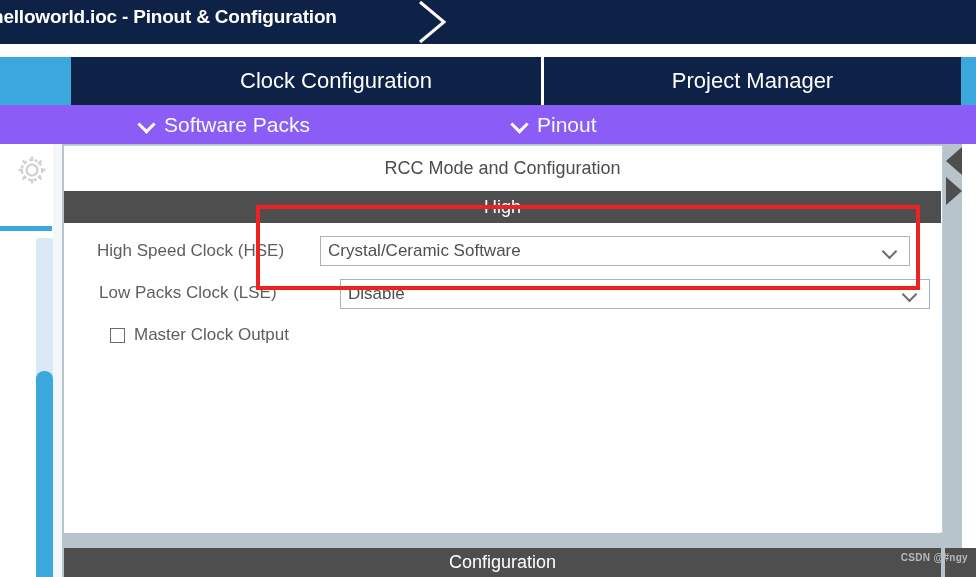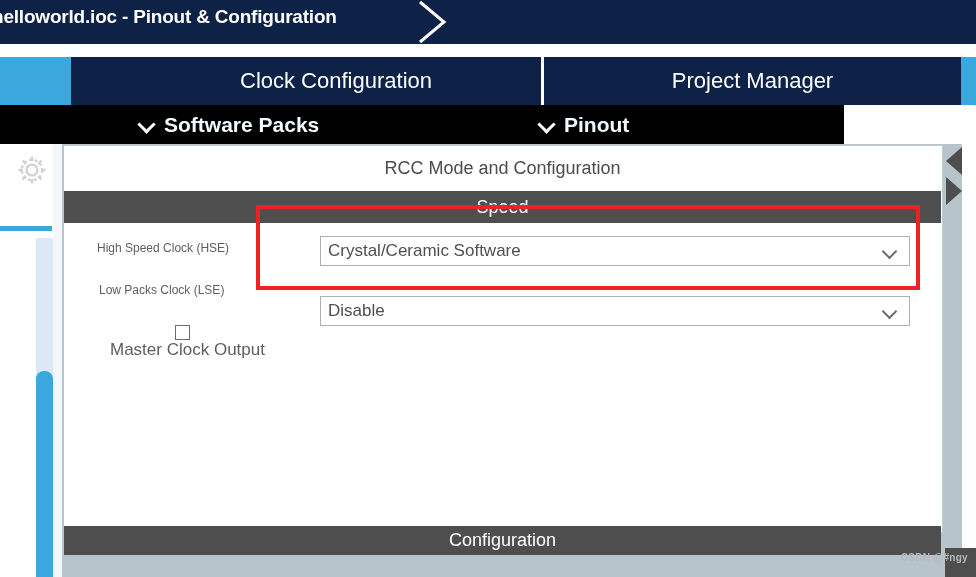--- a/index.html
+++ b/index.html
@@ -71,35 +71,34 @@
     left: 541px; top: 0;
     width: 3px; height: 48px;
     background: #ffffff;
   }
   .tab-project { left: 544px; width: 417px; }
 
   
   .subnav {
     position: absolute;
     left: 0; top: 105px;
-    width: 844px; height: 39px;
-    background: #000000;
-    font-weight: bold;
+    width: 976px; height: 39px;
+    background: #8b5cf6;
   }
   .subnav-item {
     position: absolute;
     top: 0; height: 39px;
     display: flex;
     align-items: center;
     color: #f2fbff;
     font-size: 21px;
     white-space: nowrap;
   }
   .subnav-sw   { left: 139px; }
-  .subnav-pin  { left: 539px; }
+  .subnav-pin  { left: 512px; }
   .chev-down {
     display: inline-block;
     width: 16px; height: 16px;
     margin-right: 9px;
     position: relative;
     top: -1px;
   }
   .chev-down::before {
     content: "";
     position: absolute;
@@ -194,36 +193,36 @@
     position: absolute;
     left: 64px; top: 223px;
     width: 877px; height: 310px;
     background: #ffffff;
   }
 
   
   .form-label {
     position: absolute;
     color: #5e5e5e;
-    font-size: 12px;
+    font-size: 17px;
     white-space: nowrap;
   }
   .lbl-hse { left: 97px; top: 241px; }
   .lbl-lse { left: 99px; top: 283px; }
 
   .combo {
     position: absolute;
     height: 30px;
     background: #ffffff;
     border: 1px solid #a9b2ba;
     left: 320px;
     width: 590px;
   }
   .combo-hse { top: 236px; }
-  .combo-lse { top: 296px; }
+  .combo-lse { top: 279px; margin-left: 20px; }
   .combo-text {
     position: absolute;
     left: 7px; top: 4px;
     font-size: 17px;
     color: #4f4f4f;
     white-space: nowrap;
   }
   .combo-chev {
     position: absolute;
     right: 12px; top: 9px;
@@ -237,38 +236,37 @@
     border-right: 2px solid #6d6d6d;
     border-bottom: 2px solid #6d6d6d;
     transform: rotate(45deg);
   }
 
   .checkrow {
     position: absolute;
     left: 110px; top: 325px;
     display: flex;
     align-items: center;
-    flex-direction: column;
   }
   .checkbox {
     width: 15px; height: 15px;
     border: 1px solid #6b6b6b;
     background: #ffffff;
     margin-right: 9px;
   }
   .checkrow-label {
     font-size: 17px;
     color: #5e5e5e;
     white-space: nowrap;
   }
 
   
   .config-bar {
     position: absolute;
-    left: 64px; top: 526px;
+    left: 64px; top: 548px;
     width: 877px; height: 29px;
     background: #4e4e4e;
     display: flex;
     align-items: center;
     justify-content: center;
     color: #ffffff;
     font-size: 18px;
     white-space: nowrap;
   }
 
@@ -373,21 +371,21 @@
   </div>
 
   <div class="scroll-gutter"></div>
   <div class="scroll-track"></div>
   <div class="scroll-thumb"></div>
 
   <div class="panel-frame"></div>
   <div class="panel-inner"></div>
 
   <div class="rcc-header">RCC Mode and Configuration</div>
-  <div class="mode-bar">Speed</div>
+  <div class="mode-bar">High</div>
   <div class="mode-body"></div>
 
   <div class="form-label lbl-hse">High Speed Clock (HSE)</div>
   <div class="combo combo-hse">
     <span class="combo-text">Crystal/Ceramic Software</span>
     <span class="combo-chev"></span>
   </div>
 
   <div class="form-label lbl-lse">Low Packs Clock (LSE)</div>
   <div class="combo combo-lse">

